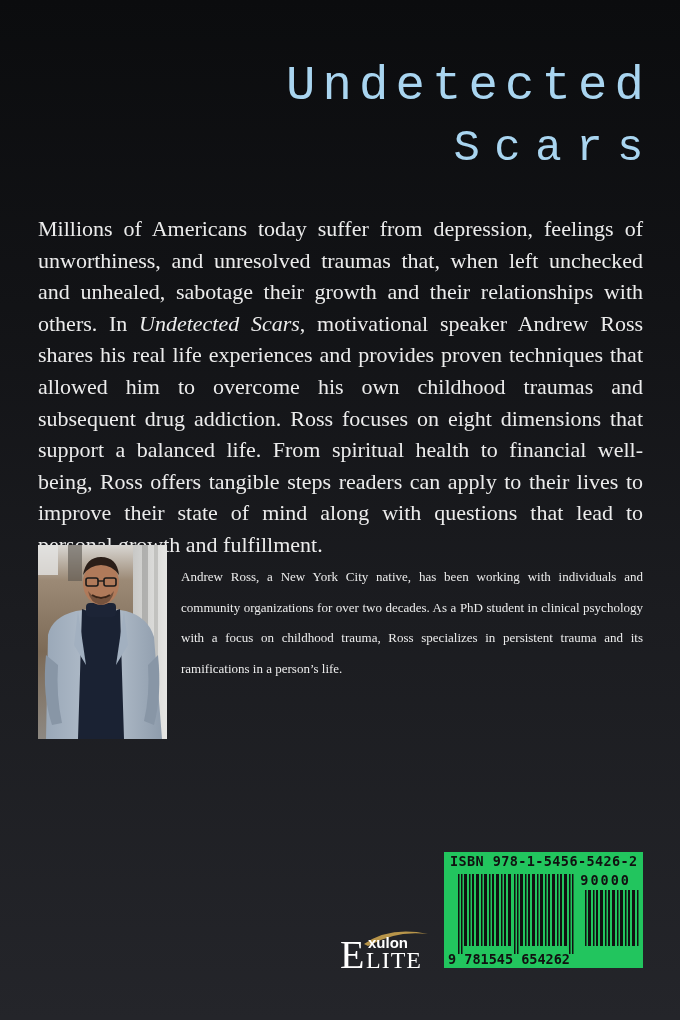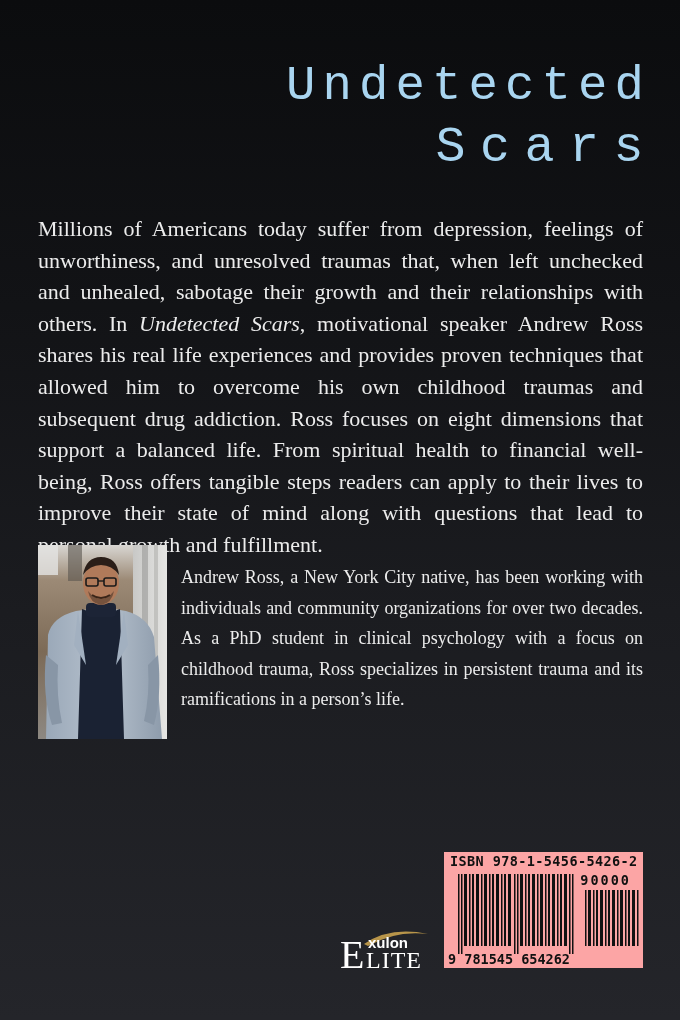--- a/index.html
+++ b/index.html
@@ -19,21 +19,21 @@
   }
   .title-line1 {
     top: 60px;
     font-size: 49px;
     letter-spacing: 7.1px;
     line-height: 52px;
     margin-right: -7px;
   }
   .title-line2 {
     top: 117px;
-    font-size: 50px;
+    font-size: 44px;
     letter-spacing: 14.5px;
     line-height: 62px;
     margin-right: -14px;
   }
   .blurb {
     position: absolute;
     left: 38px;
     top: 213px;
     width: 605px;
     color: #ececec;
@@ -50,38 +50,38 @@
     height: 194px;
     overflow: hidden;
     background: linear-gradient(to bottom, #c9c6c0 0%, #a89886 25%, #8a7a66 60%, #9a9690 100%);
   }
   .bio {
     position: absolute;
     left: 181px;
     top: 562px;
     width: 462px;
     color: #ececec;
-    font-size: 18px;
+    font-size: 13px;
     line-height: 30.6px;
     text-align: justify;
   }
   .logo {
     position: absolute;
     left: 338px;
     top: 924px;
     width: 92px;
     height: 48px;
   }
   .barcode {
     position: absolute;
     left: 444px;
     top: 852px;
     width: 199px;
     height: 116px;
-    background: #fca5a5;
+    background: #22c55e;
   }
   .isbn-label {
     position: absolute;
     left: 6px;
     top: 1px;
     font-family: "DejaVu Sans Mono", "Liberation Mono", monospace;
     font-size: 13.5px;
     color: #111;
     letter-spacing: 0.4px;
     white-space: nowrap;

